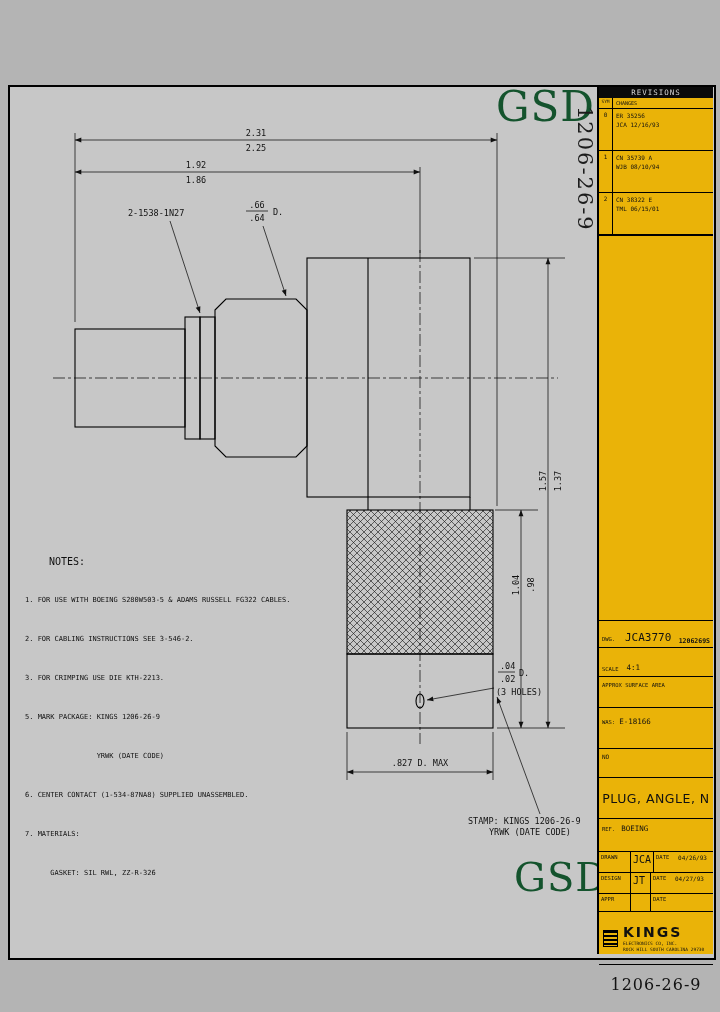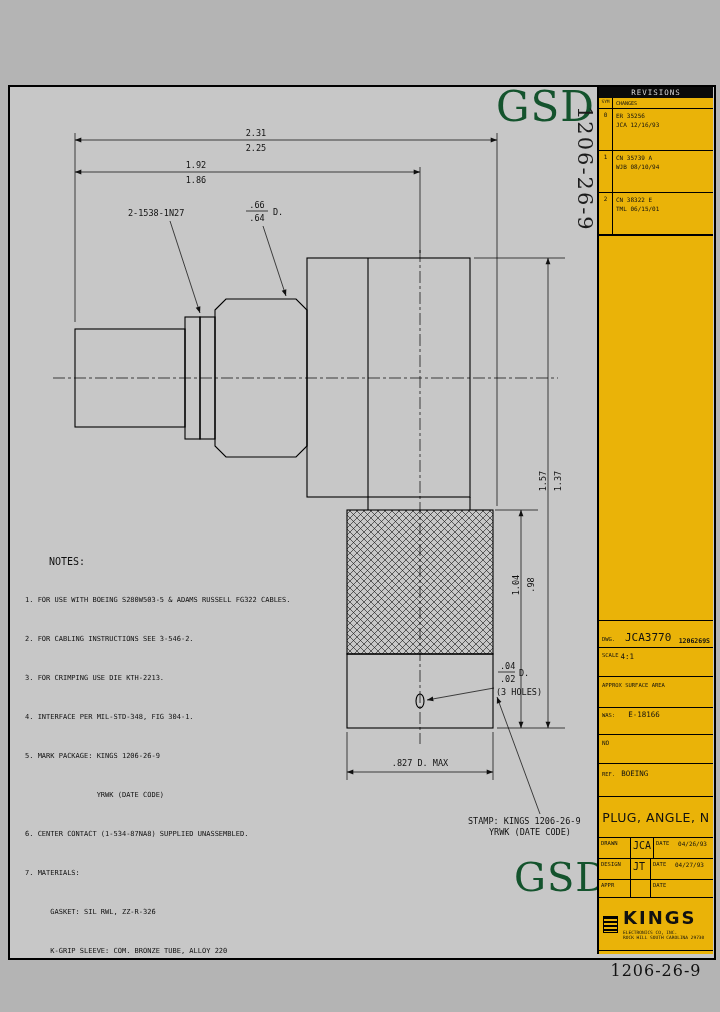--- a/index.html
+++ b/index.html
@@ -25,39 +25,39 @@
   .rev-sym{width:13px;border-right:1px solid #000;font-size:6px;text-align:center;padding-top:2px;flex:none;}
   .rev-ch{flex:1;font-size:6px;line-height:9px;padding:2px 3px;}
   .rev-head .rev-sym{font-size:4.5px;padding-top:1px;}
   .rev-head .rev-ch{font-size:5px;line-height:8px;padding:1px 3px;}
   .tblock{position:absolute;left:0;right:0;top:533px;bottom:0;display:flex;flex-direction:column;}
   .tb-row{border-top:1px solid #000;position:relative;flex:none;}
   .lab{font-size:5.5px;}
   .r-dwg{height:22px;display:flex;align-items:flex-end;justify-content:space-between;padding:2px 3px;}
   .r-dwg .val{font-size:11px;}
   .r-dwg .code{font-size:6.5px;font-weight:bold;}
-  .r-scale{height:20px;display:flex;gap:2px;align-items:flex-start;padding:4px 3px;}
+  .r-scale{height:20px;display:flex;gap:8px;align-items:flex-end;padding:4px 3px;}
   .r-scale .val{font-size:7.5px;}
   .r-surface{height:20px;padding:5px 3px;font-size:5.5px;}
-  .r-was{height:22px;display:flex;gap:13px;align-items:baseline;padding:2px 3px;}
+  .r-was{height:22px;display:flex;gap:4px;align-items:baseline;padding:9px 3px;}
   .r-was .val{font-size:7.5px;}
   .r-no{height:20px;padding:4px 3px;font-size:6px;}
   .r-ref{height:22px;display:flex;gap:6px;align-items:baseline;padding:5px 3px;}
   .r-ref .val{font-size:7.5px;}
   .r-title{height:40px;display:flex;align-items:center;justify-content:center;font-family:"DejaVu Sans",sans-serif;font-size:12.5px;letter-spacing:0.5px;}
   .r-sign{height:20px;display:flex;align-items:stretch;}
   .r-appr{height:17px;}
   .sc1{width:27px;border-right:1px solid #000;padding:2px;font-size:5.5px;flex:none;}
   .sc2{flex:1;padding:2px;font-size:10px;}
   .sc3{width:18px;border-left:1px solid #000;padding:2px;font-size:5.5px;flex:none;}
   .sc4{width:36px;padding:2px;font-size:6px;flex:none;}
   .r-co{height:46px;display:flex;align-items:center;gap:5px;padding:3px 4px;}
   .co-logo{width:13px;height:15px;border:1px solid #000;background:repeating-linear-gradient(180deg,#000 0 2px,transparent 2px 4px);flex:none;}
   .co-text{display:flex;flex-direction:column;line-height:1.25;}
-  .co-name{font-family:"DejaVu Sans",sans-serif;font-weight:bold;font-size:18px;letter-spacing:2px;}
+  .co-name{font-family:"DejaVu Sans",sans-serif;font-weight:bold;font-size:14px;letter-spacing:2px;}
   .co-sub{font-size:4.5px;}
   .r-num{flex:1;text-align:center;font-family:"DejaVu Serif",serif;font-size:16px;letter-spacing:1px;padding-top:10px;}
 </style>
 </head>
 <body>
 
 <div class="page">
   <div class="sheet"></div>
 
   <svg class="draw" viewBox="0 0 720 1012" xmlns="http://www.w3.org/2000/svg">
@@ -135,27 +135,25 @@
       <text class="dim" x="489" y="835">YRWK (DATE CODE)</text>
       <line class="d" x1="540" y1="814" x2="497" y2="697" marker-end="url(#arr)"></line>
     </g>
   </svg>
 
   <div class="notes">
     <div class="notes-h">NOTES:</div>
     <div>1. FOR USE WITH BOEING S280W503-5 &amp; ADAMS RUSSELL FG322 CABLES.</div>
     <div>2. FOR CABLING INSTRUCTIONS SEE 3-546-2.</div>
     <div>3. FOR CRIMPING USE DIE KTH-2213.</div>
-    <div>4. INTERFACE PER MIL-STD-348, FIG 304-1.</div>
     <div>5. MARK PACKAGE: KINGS 1206-26-9</div>
     <div>                 YRWK (DATE CODE)</div>
     <div>6. CENTER CONTACT (1-534-87NA8) SUPPLIED UNASSEMBLED.</div>
     <div>7. MATERIALS:</div>
     <div>      GASKET: SIL RWL, ZZ-R-326</div>
-    <div>      K-GRIP SLEEVE: COM. BRONZE TUBE, ALLOY 220</div>
     
     
     
     
     
     
     
     
     
     
@@ -209,26 +207,26 @@
       <div class="tb-row r-surface">
         <span>APPROX SURFACE AREA</span>
       </div>
       <div class="tb-row r-was">
         <span class="lab">WAS:</span>
         <span class="val">E-18166</span>
       </div>
       <div class="tb-row r-no">
         <span>NO</span>
       </div>
+      <div class="tb-row r-title">
+        <span>PLUG, ANGLE, N</span>
+      </div>
       <div class="tb-row r-ref">
         <span class="lab">REF.</span>
         <span class="val">BOEING</span>
-      </div>
-      <div class="tb-row r-title">
-        <span>PLUG, ANGLE, N</span>
       </div>
       <div class="tb-row r-sign">
         <span class="sc1">DRAWN</span>
         <span class="sc2">JCA</span>
         <span class="sc3">DATE</span>
         <span class="sc4">04/26/93</span>
       </div>
       <div class="tb-row r-sign">
         <span class="sc1">DESIGN</span>
         <span class="sc2">JT</span>

